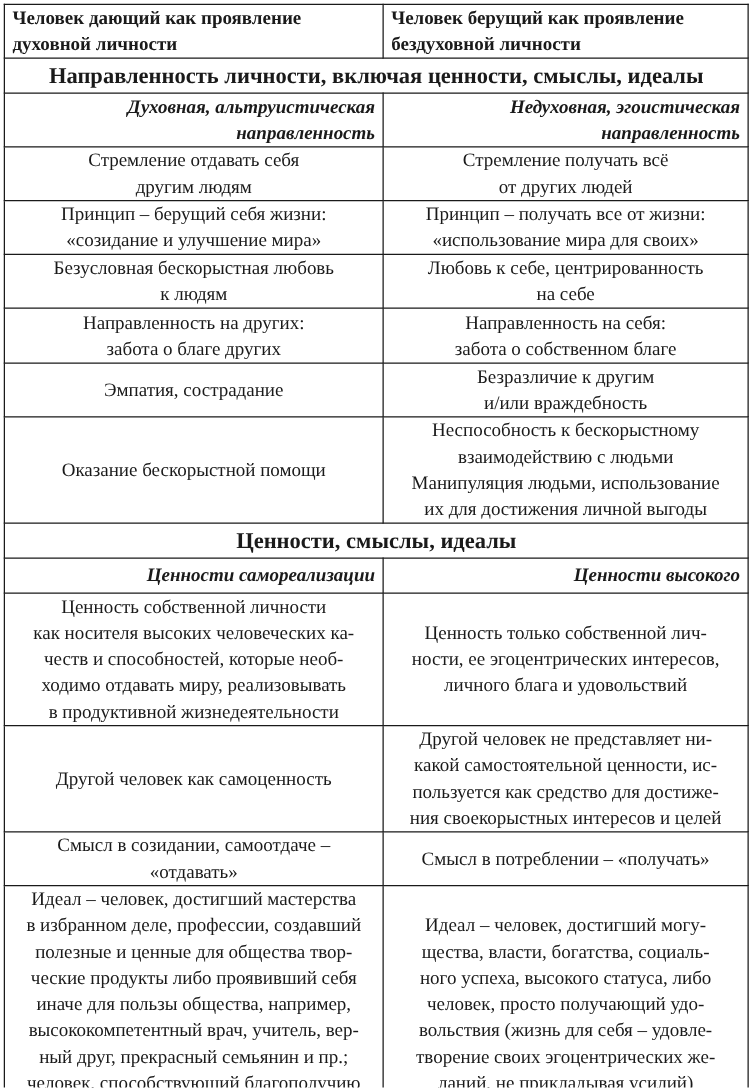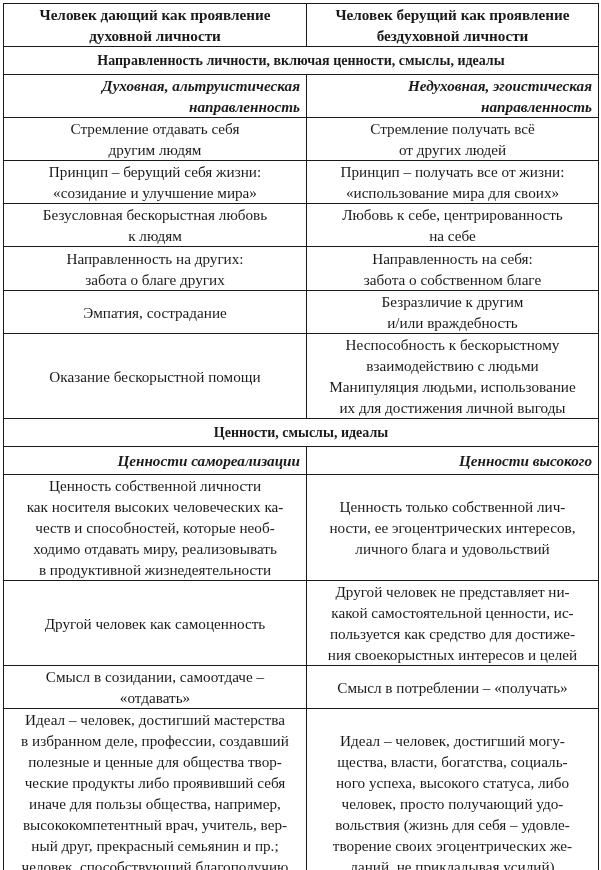--- a/index.html
+++ b/index.html
@@ -15,22 +15,22 @@
       line-height: 21px;
     }
     .tbl td {
       border: 1.3px solid #1a1a1a;
       padding: 0 6px;
       vertical-align: middle;
       white-space: pre-line;
     }
     .tbl col.c1 { width: 303px; }
     .tbl col.c2 { width: 292px; }
-    .head td { font-weight: bold; text-align: center; }
-    .section td { font-weight: bold; text-align: center; font-size: 14px; }
+    .head td { font-weight: bold; }
+    .section td { font-weight: bold; text-align: center; font-size: 18px; }
     .sub td { font-weight: bold; font-style: italic; text-align: right; }
     .row td { text-align: center; }
     tr.h42 { height: 42px; }
     tr.h28 { height: 28px; }
     tr.h43 { height: 43px; }
     tr.h44 { height: 44px; }
     tr.h80 { height: 80px; }
     tr.h103 { height: 103px; }
     tr.h81 { height: 81px; }
     tr.h175 { height: 175px; }

